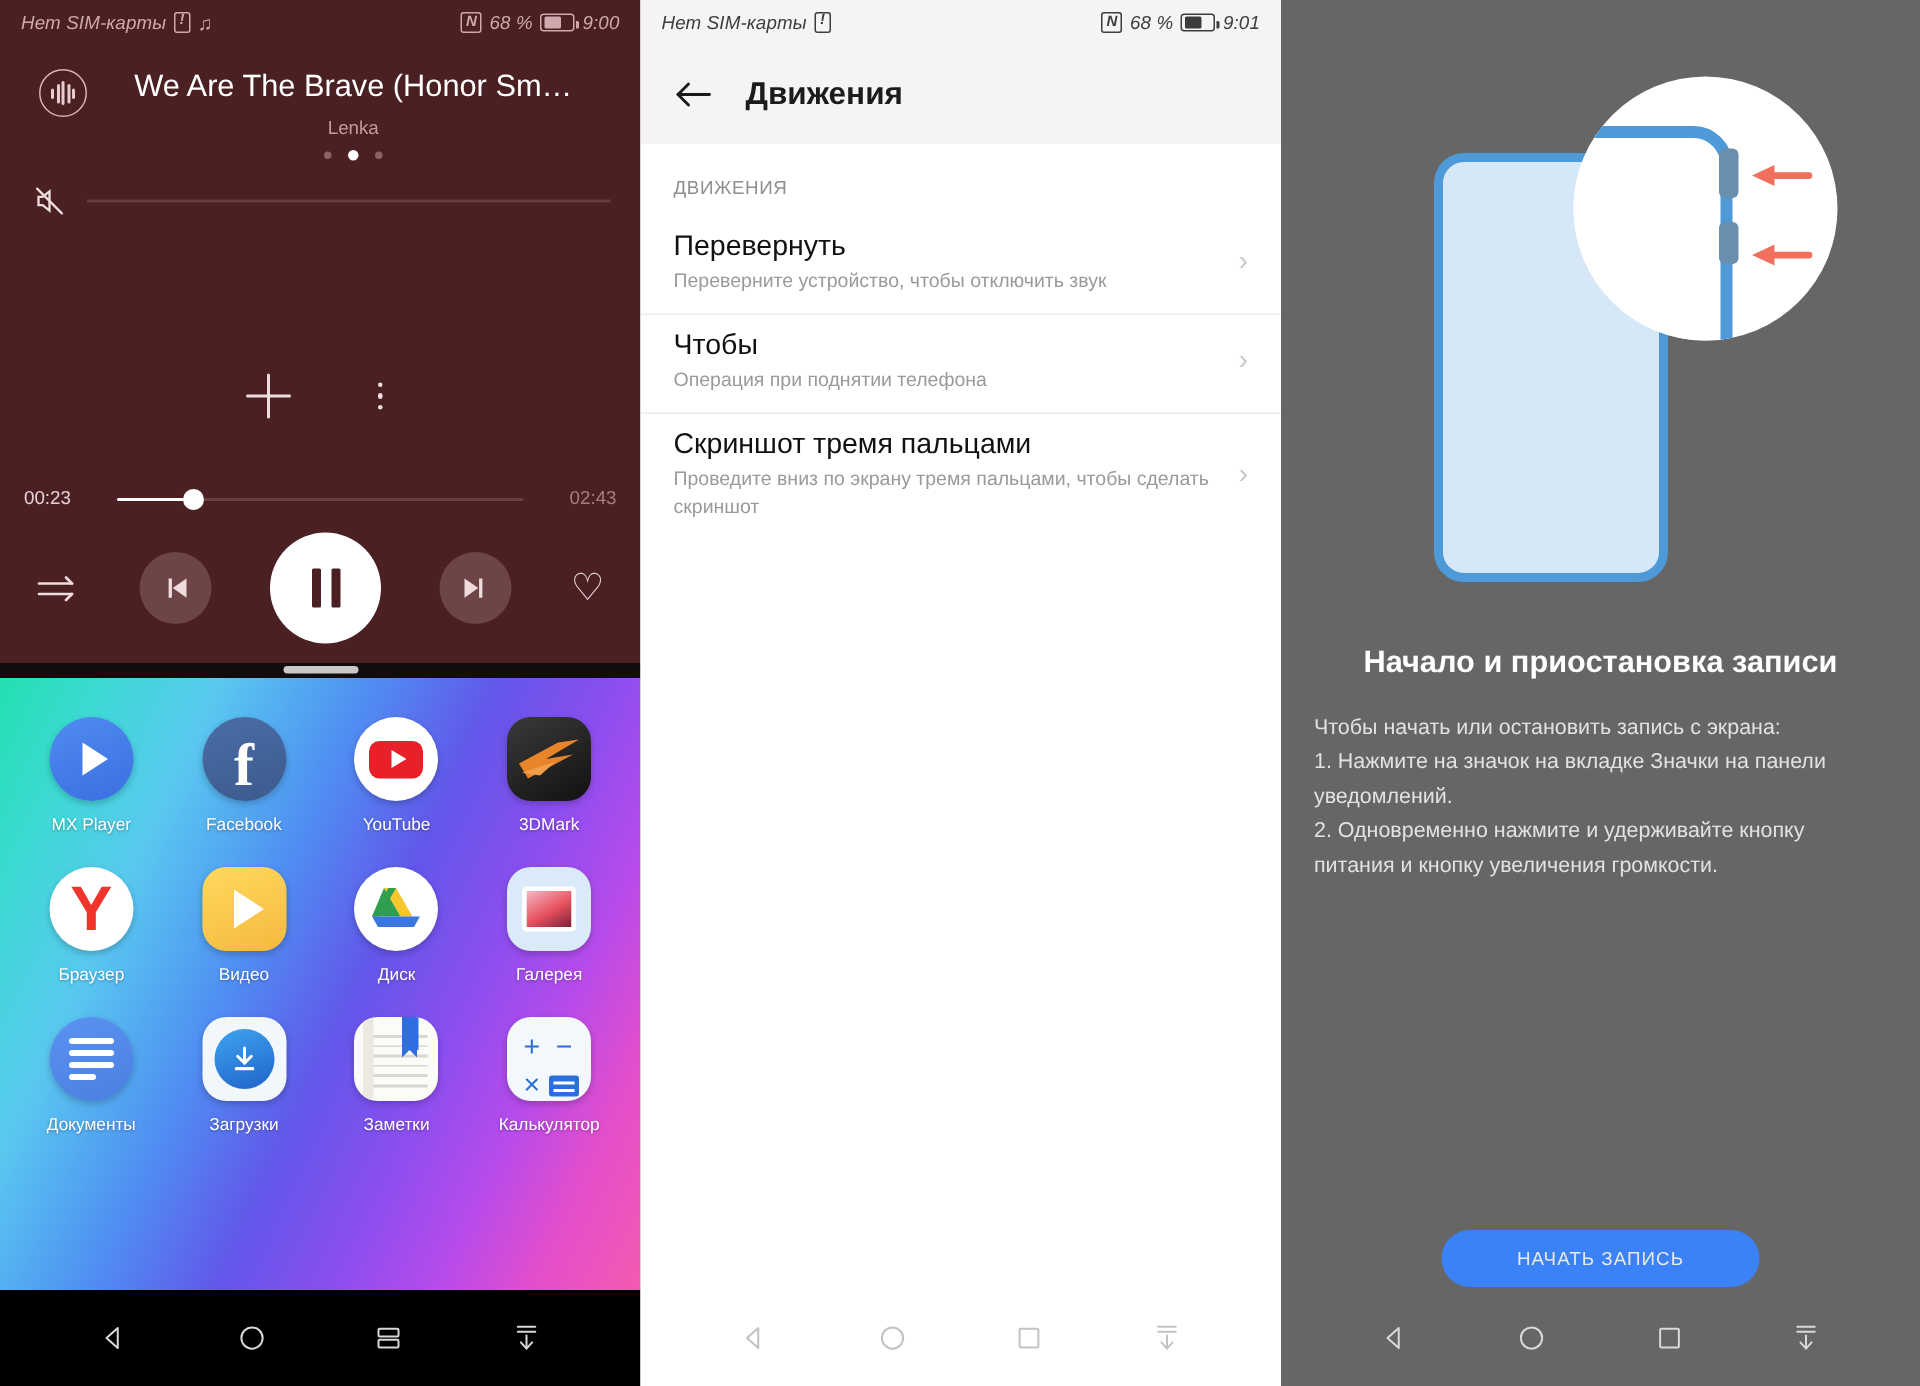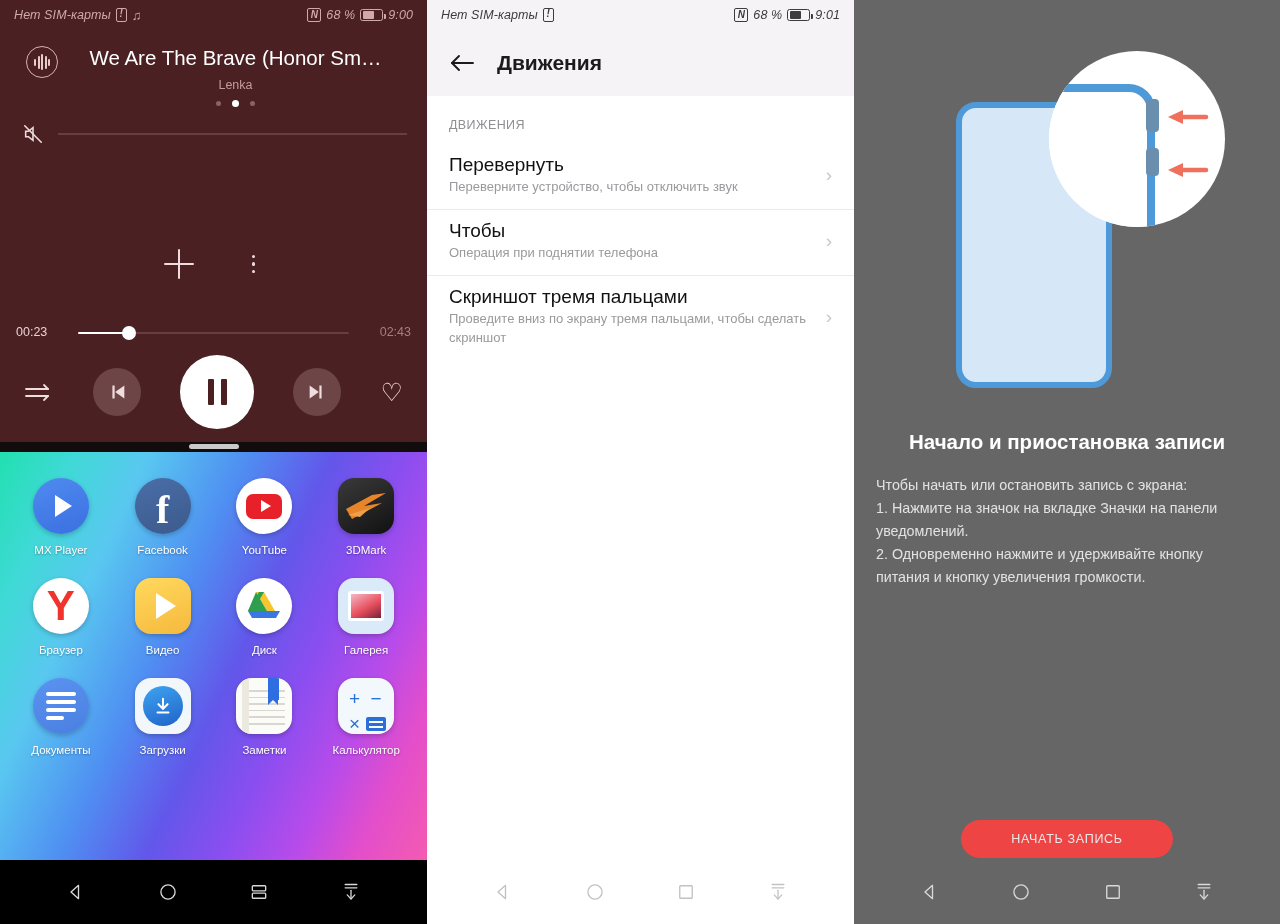--- a/index.html
+++ b/index.html
@@ -168,21 +168,21 @@
   .navbar.light { background:#ffffff; }
   .navbar.gray { background:#666666; }
   .nav-btn { display:flex; align-items:center; justify-content:center; width:44px; height:44px; }
 
   
   .rec-illus { position: relative; height: 430px; }
   .rec-title { text-align:center; color:#ffffff; font-size:20.5px; font-weight:700; padding: 0 16px; }
   .rec-body { color:#e2e2e2; font-size:14.3px; line-height:23px; padding: 20px 22px 0; }
   .rec-btn {
     position:absolute; left:50%; transform:translateX(-50%); bottom: 66px;
-    width: 212px; height: 38px; border-radius: 20px; background:#ef4444;
+    width: 212px; height: 38px; border-radius: 20px; background:#3b82f6;
     color:#e9e9e9; font-size:12.5px; letter-spacing:.7px;
     display:flex; align-items:center; justify-content:center;
   }
 </style>
 </head>
 <body>
 
 <div class="screens">
 
   <div class="panel panel-left">

